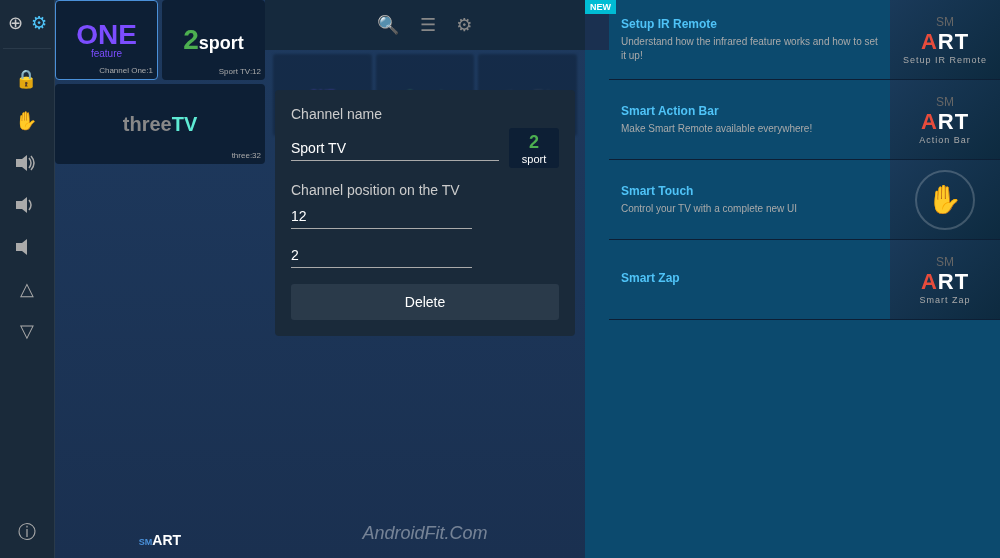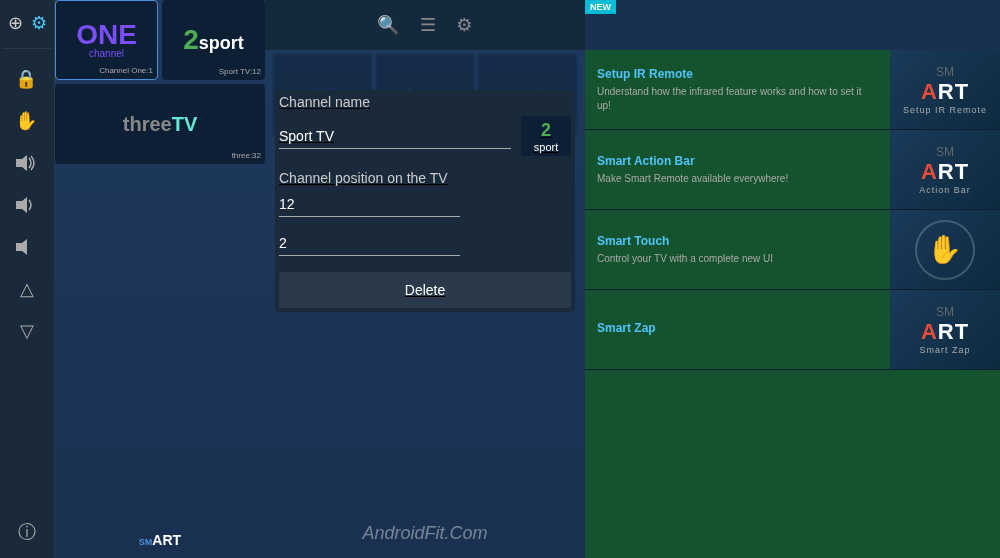--- a/index.html
+++ b/index.html
@@ -166,23 +166,22 @@
     .preview-text { color: #555; font-size: 12px; }
 
     
     .dialog-overlay {
       position: absolute;
       top: 90px;
       left: 10px;
       right: 10px;
       background: #1a2a3a;
       border-radius: 4px;
-      padding: 4px;
+      padding: 16px;
       z-index: 10;
-      text-decoration: underline;
     }
     .dialog-row {
       margin-bottom: 14px;
     }
     .dialog-label {
       color: #ccc;
       font-size: 14px;
       margin-bottom: 6px;
     }
     .dialog-input-row {
@@ -235,24 +234,24 @@
       color: rgba(255,255,255,0.4);
       font-size: 18px;
       font-style: italic;
       white-space: nowrap;
     }
 
     
     .right-panel {
       flex: 1;
       height: 558px;
-      background: #14532d;
+      background: #0c4a6e;
       overflow: hidden;
       display: flex;
-      flex-direction: column;
+      flex-direction: row;
     }
     .right-header {
       height: 50px;
       background: #1a3050;
       display: flex;
       align-items: center;
       padding: 0 12px;
       position: relative;
     }
     .new-badge {
@@ -391,21 +390,21 @@
     <div class="sidebar-nav-icon">ⓘ</div>
   </div>
 </div>
 
 <div class="main-panel">
   <div class="channel-grid">
 
     <div class="channel-card active">
       <div class="channel-one-text">
         <div class="channel-one-one">ONE</div>
-        <div class="channel-one-channel">channel</div>
+        <div class="channel-one-channel">feature</div>
       </div>
       <div class="channel-card-label">Channel One:1</div>
     </div>
 
     <div class="channel-card">
       <div style="display:flex;align-items:baseline;gap:0">
         <span class="channel-sport-two">2</span>
         <span class="channel-sport-text">sport</span>
       </div>
       <div class="channel-card-label">Sport TV:12</div>

